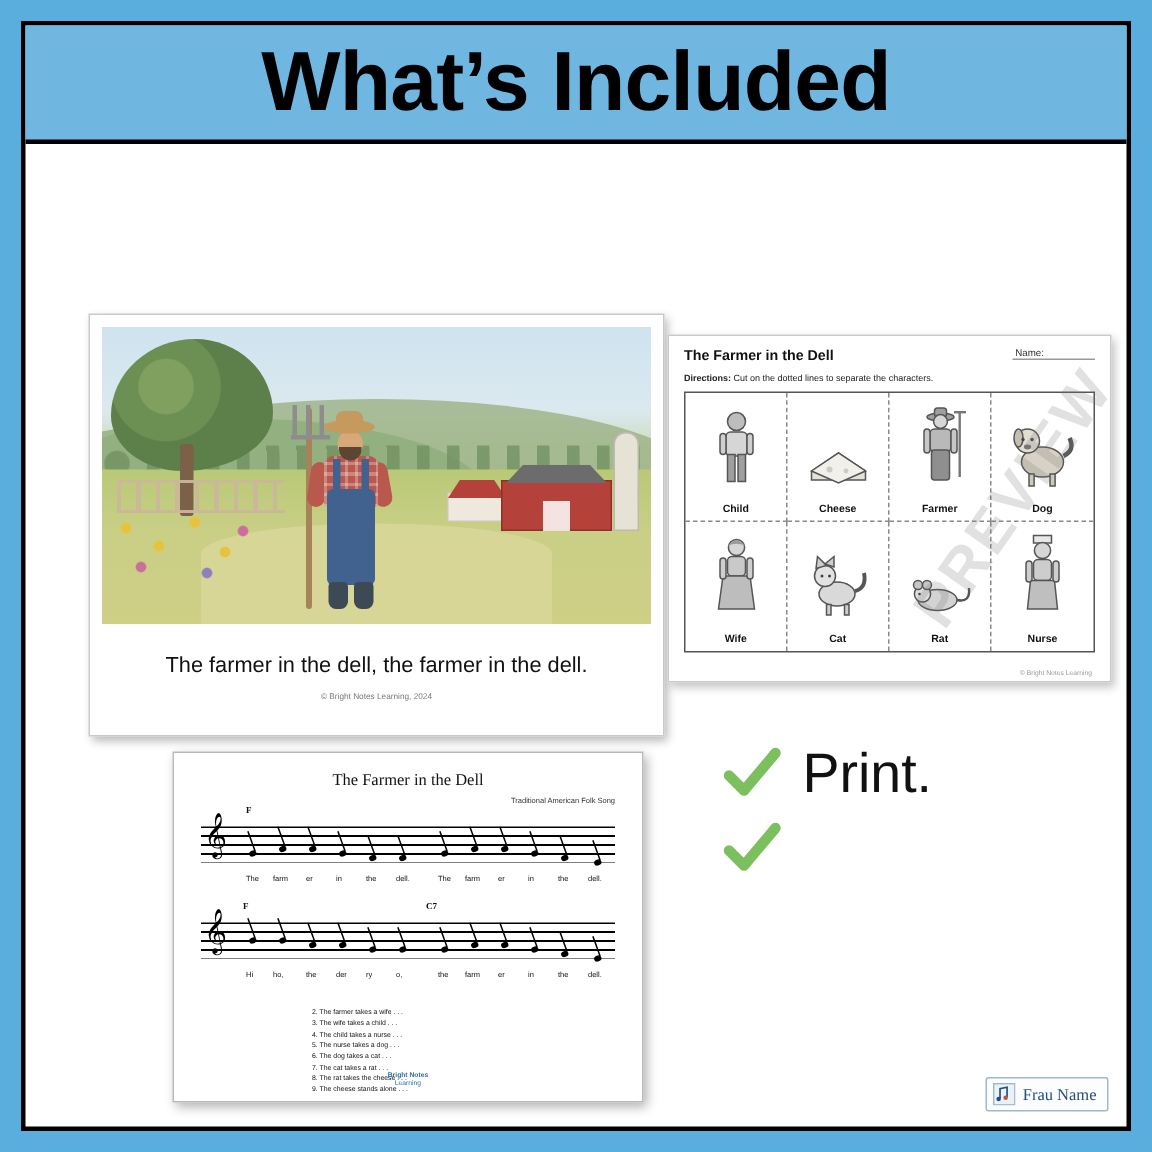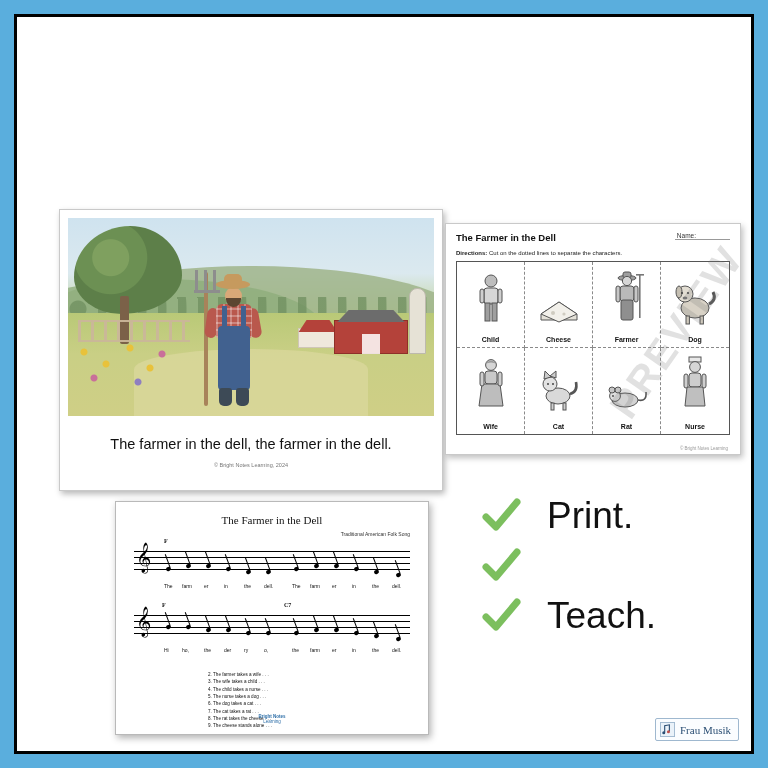--- a/index.html
+++ b/index.html
@@ -265,21 +265,21 @@
   .m-logo { position: absolute; left: 50%; transform: translateX(-50%); bottom: 10px; text-align: center; }
   .m-logo-t1 { font-size: 4.5px; color: #2e6fa8; font-weight: bold; }
   .m-logo-t2 { font-size: 4.5px; color: #2e6fa8; }
 
   
   .checklist {
     position: absolute;
     left: 464px; top: 478px;
     width: 240px;
   }
-  .check-row { display: flex; align-items: center; gap: 26px; margin-bottom: 10px; }
+  .check-row { display: flex; align-items: center; gap: 14px; margin-bottom: 10px; }
   .check-mark { width: 40px; height: 40px; flex: none; }
   .check-label { font-size: 37px; color: #111; line-height: 1; }
 
   
   .footer-logo {
     position: absolute; right: 12px; bottom: 10px;
     display: flex; align-items: center; gap: 5px;
     border: 1px solid #9fb8cf;
     background: #fbfdff;
     padding: 3px 7px 3px 4px;
@@ -287,20 +287,23 @@
   }
   .fl-mark { width: 15px; height: 15px; flex: none; }
   .fl-text { font-size: 11px; color: #2b4f74; font-family: "Liberation Serif", serif; }
 </style>
 </head>
 <body>
 
 <div class="page">
   <div class="inner">
 
+    <div class="banner">
+      <div class="banner-title">What’s Included</div>
+    </div>
 
 
     <div class="story-card">
       <div class="story-illus">
         <div class="hill-far"></div>
         <div class="hill-mid"></div>
         <div class="treeline"></div>
         <div class="field"></div>
         <div class="field-path"></div>
         <div class="house">
@@ -620,36 +623,28 @@
         </span>
         <span class="check-label">Print.</span>
       </div>
       <div class="check-row">
         <span class="check-mark">
           <svg viewBox="0 0 40 40" width="40" height="40">
             <path d="M5 22 L15 32 L36 7" fill="none" stroke="#7cbf5e" stroke-width="7" stroke-linecap="round" stroke-linejoin="round"></path>
           </svg>
         </span>
       </div>
-      <div class="check-row">
-        <span class="check-mark">
-          <svg viewBox="0 0 40 40" width="40" height="40">
-            <path d="M5 22 L15 32 L36 7" fill="none" stroke="#7cbf5e" stroke-width="7" stroke-linecap="round" stroke-linejoin="round"></path>
-          </svg>
-        </span>
-        <span class="check-label">Teach.</span>
-      </div>
     </div>
 
     <div class="footer-logo">
       <span class="fl-mark">
         <svg viewBox="0 0 16 16" width="15" height="15">
           <rect x="0.5" y="0.5" width="15" height="15" fill="#eaf2f9" stroke="#9fb8cf"></rect>
           <path d="M5 11 V4 L10 3 V10" stroke="#2b4f74" stroke-width="1.2" fill="none"></path>
           <circle cx="4" cy="11.4" r="1.6" fill="#2b4f74"></circle>
           <circle cx="9" cy="10.4" r="1.6" fill="#c0504d"></circle>
         </svg>
       </span>
-      <span class="fl-text">Frau Musik</span>
+      <span class="fl-text">Frau Name</span>
     </div>
 
   </div>
 </div>
 
 </body></html>

